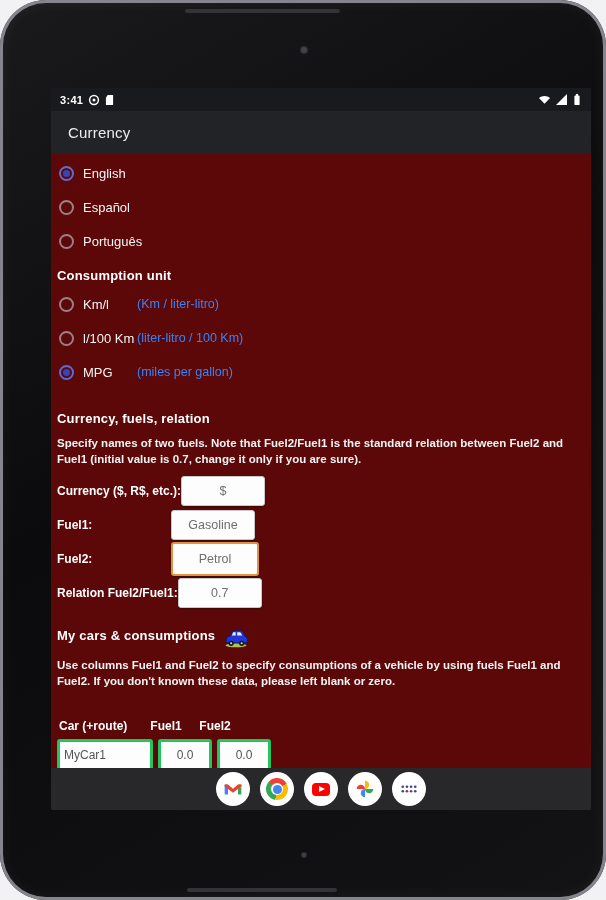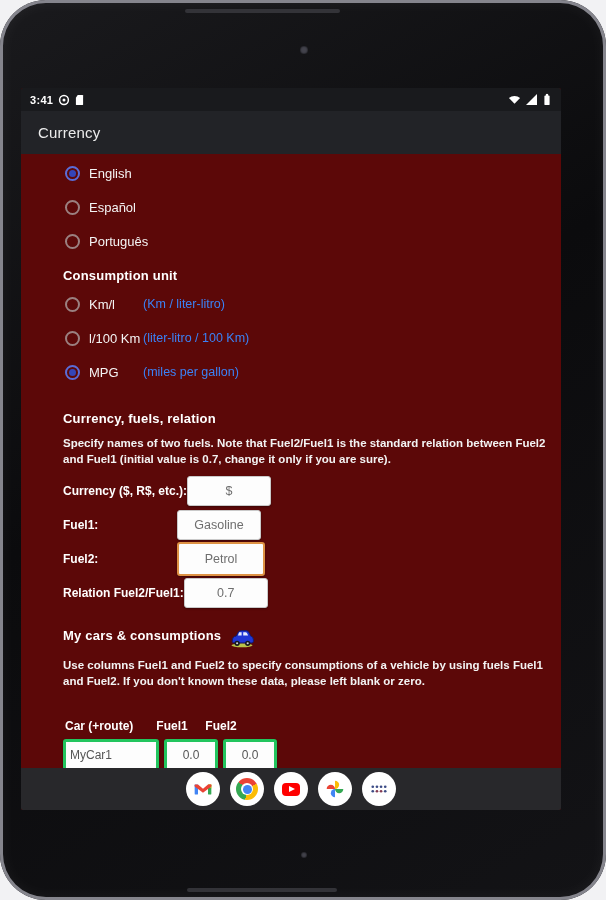--- a/index.html
+++ b/index.html
@@ -9,32 +9,32 @@
   .tablet{position:absolute;inset:0;border-radius:46px;
           background:linear-gradient(150deg,#1a1a1d 0%,#0b0b0d 45%,#131316 100%);
           box-shadow:inset 0 0 0 3px #85858d, inset 0 0 18px rgba(255,255,255,.07);}
   .speaker{position:absolute;height:4px;border-radius:2px;background:#333338;}
   .speaker.top{left:185px;top:9px;width:155px;}
   .speaker.bottom{left:187px;bottom:8px;width:150px;}
   .cam{position:absolute;border-radius:50%;background:#43434c;box-shadow:inset 0 0 2px #000;}
   .cam.top{width:8px;height:8px;left:300px;top:46px;}
   .cam.bottom{width:6px;height:6px;left:301px;top:852px;}
   
-  .screen{position:absolute;left:21px;top:88px;width:540px;height:722px;background:#5c0808;
+  .screen{position:absolute;left:51px;top:88px;width:540px;height:722px;background:#5c0808;
           overflow:hidden;border-radius:2px;color:#fff;}
   
   .statusbar{height:23px;background:#191a1d;display:flex;justify-content:space-between;
              align-items:center;padding:0 9px;font-size:11px;color:#fff;}
   .sb-left,.sb-right{display:flex;align-items:center;gap:5px;}
   .sb-time{font-weight:700;letter-spacing:.3px;}
   
   .appbar{height:43px;background:#222327;display:flex;align-items:center;padding-left:17px;}
   .appbar-title{font-size:15px;color:#ececec;font-weight:500;letter-spacing:.2px;}
   
-  .content{position:absolute;top:66px;left:0;right:0;bottom:0;padding:2px 12px 0 6px;margin-left:36px;}
+  .content{position:absolute;top:66px;left:0;right:0;bottom:0;padding:2px 12px 0 6px;}
   .radio-row{display:flex;align-items:center;height:34px;}
   .radio{width:15px;height:15px;border-radius:50%;border:2px solid #9b8080;box-sizing:border-box;
          flex:none;margin-left:2px;margin-right:9px;position:relative;}
   .radio.on{border-color:#5b6cd6;}
   .radio.on::after{content:'';position:absolute;inset:2px;border-radius:50%;background:#3545b8;}
   .radio-label{font-size:13px;color:#f4f4f4;}
   .c-label{width:54px;font-size:13px;color:#f4f4f4;}
   .c-note{font-size:12.5px;color:#3b82f6;}
   .section-heading{font-size:13px;font-weight:700;color:#fff;letter-spacing:.2px;}
   .h-consumption{margin-top:10px;margin-bottom:4px;}

